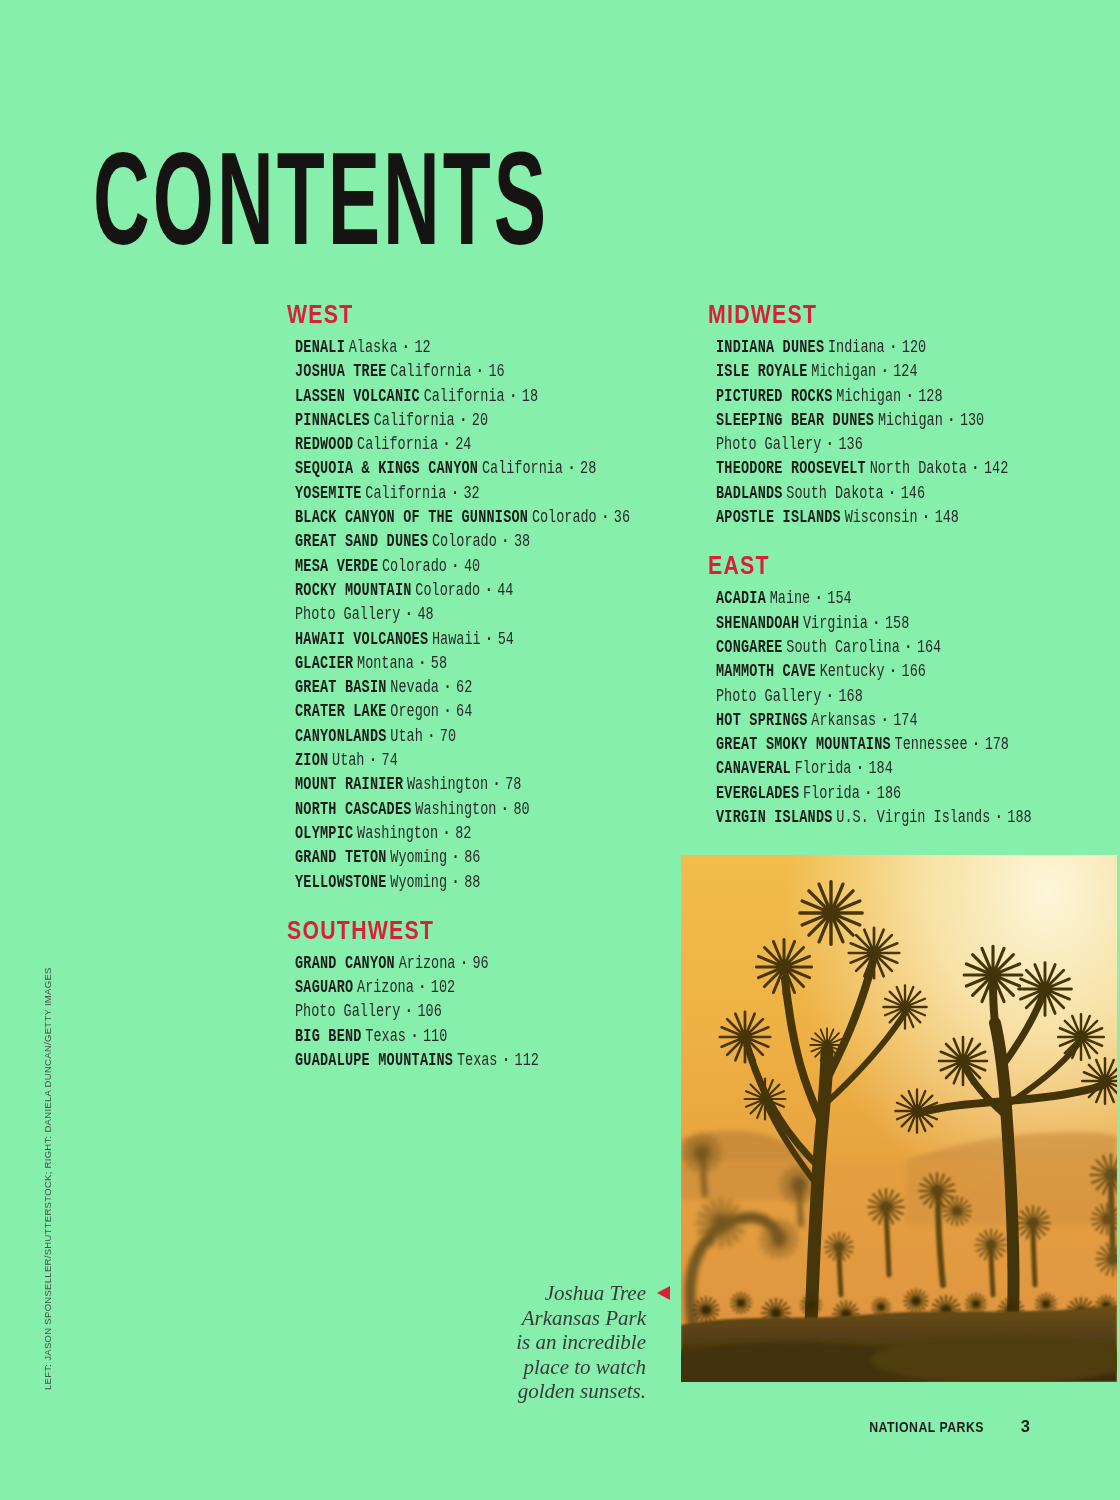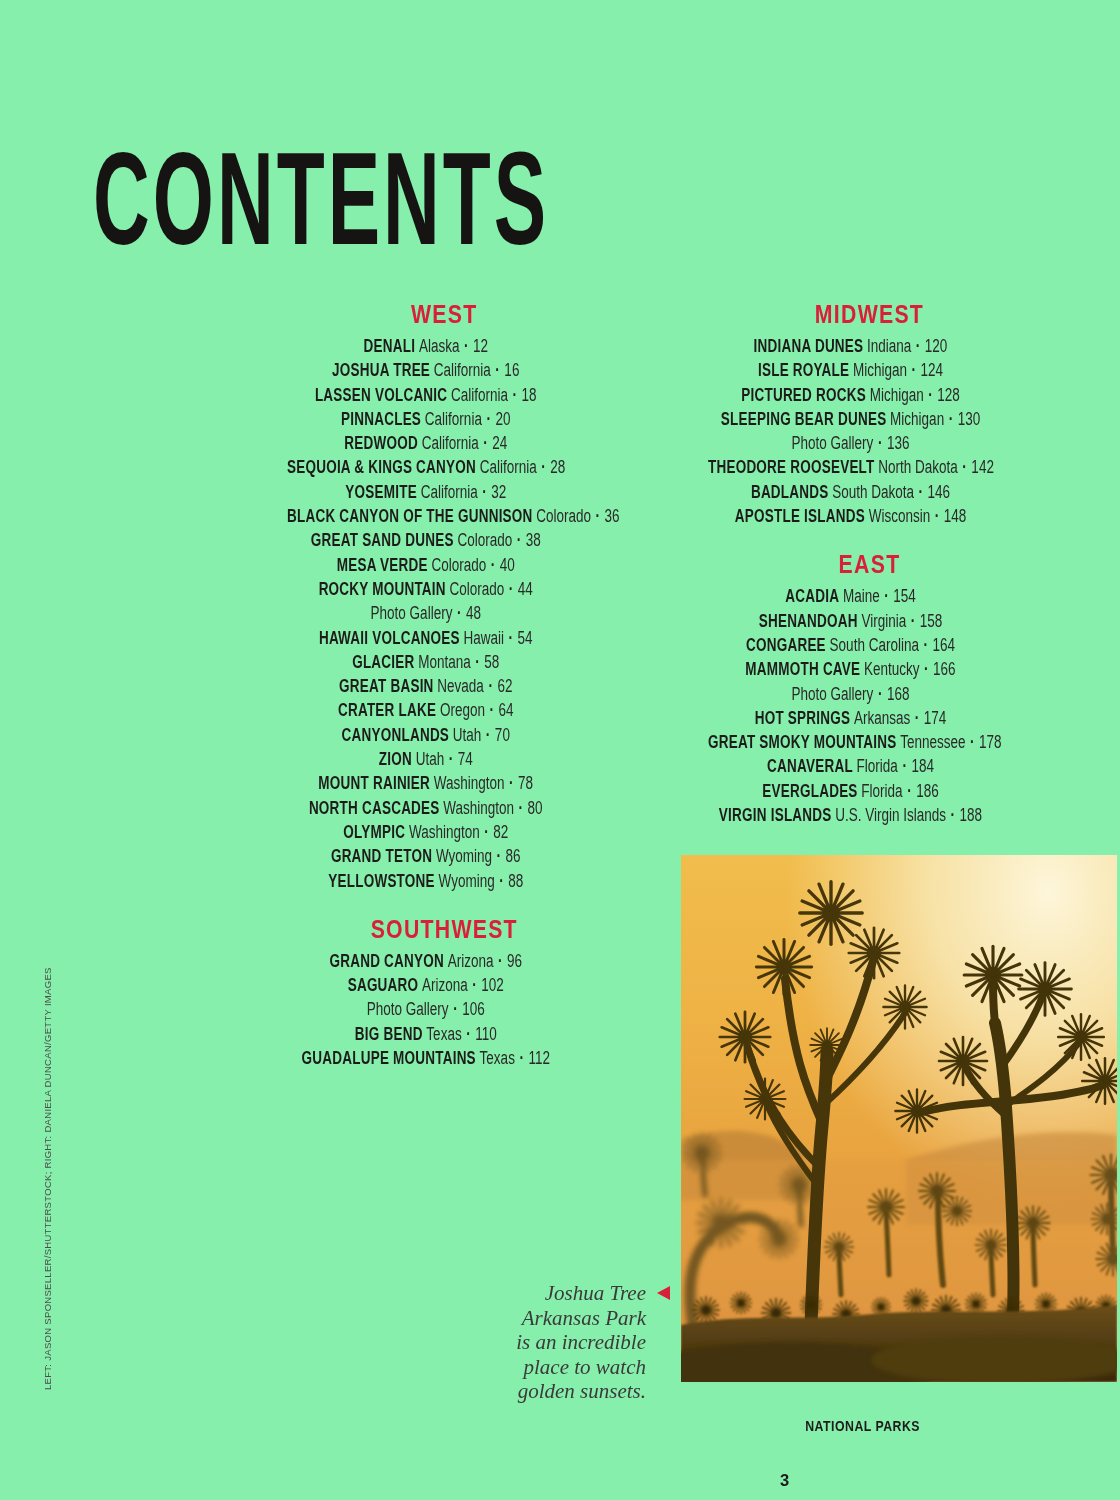--- a/index.html
+++ b/index.html
@@ -11,28 +11,28 @@
   .page-title{
     position:absolute;left:93px;top:133px;margin:0;
     font-size:131px;line-height:1;font-weight:700;color:#161413;
     letter-spacing:5px;white-space:nowrap;
     transform:scaleX(0.60);transform-origin:0 0;
   }
   
   .toc-col{position:absolute;top:302px;}
   .toc-col-left{left:287px;width:370px;}
   .toc-col-right{left:708px;width:380px;}
-  .toc-section{margin:0;text-align:center;}
+  .toc-section{margin:0;}
   .toc-section + .toc-section{margin-top:24px;}
   .section-title{
     margin:0 0 7px 0;font-size:25px;line-height:25px;font-weight:700;
     color:#d92038;letter-spacing:1.5px;white-space:nowrap;
     transform:scaleX(0.85);transform-origin:0 50%;
   }
-  .toc-list{list-style:none;margin:0;padding:0;}
+  .toc-list{list-style:none;margin:8px;padding:0;font-family:Liberation Mono, monospace;}
   .toc-entry{
     font-size:18px;line-height:24.3px;color:#222120;white-space:nowrap;
     transform:scaleX(0.75);transform-origin:0 50%;
   }
   .park-name{font-weight:700;letter-spacing:0.3px;margin-right:5px;color:#1d1c1b;}
   .entry-sep{font-weight:700;margin:0 6px;}
   .park-location,.entry-page{font-weight:400;color:#2a2928;}
   
   .photo{position:absolute;left:681px;top:855px;width:436px;height:527px;margin:0;}
   .photo svg{display:block;width:100%;height:100%;}
@@ -49,22 +49,22 @@
   }
   
   .credit{
     position:absolute;left:42px;top:1000px;height:390px;
     writing-mode:vertical-rl;transform:rotate(180deg);
     font-size:9.5px;letter-spacing:0.3px;color:#4d4c4b;white-space:nowrap;
   }
   
   .footer{
     position:absolute;top:1417px;left:780px;width:250px;
-    display:flex;justify-content:flex-end;align-items:flex-start;gap:37px;
-    color:#1d1c1b;font-weight:700;flex-direction:column;
+    display:flex;justify-content:flex-end;align-items:center;gap:37px;
+    color:#1d1c1b;font-weight:700;
   }
   .footer-pub{font-size:15px;letter-spacing:0.6px;white-space:nowrap;
     transform:scaleX(0.82);transform-origin:100% 50%;}
   .footer-num{font-size:16.5px;}
 </style>
 </head>
 <body>
 
 <div class="page">
 

